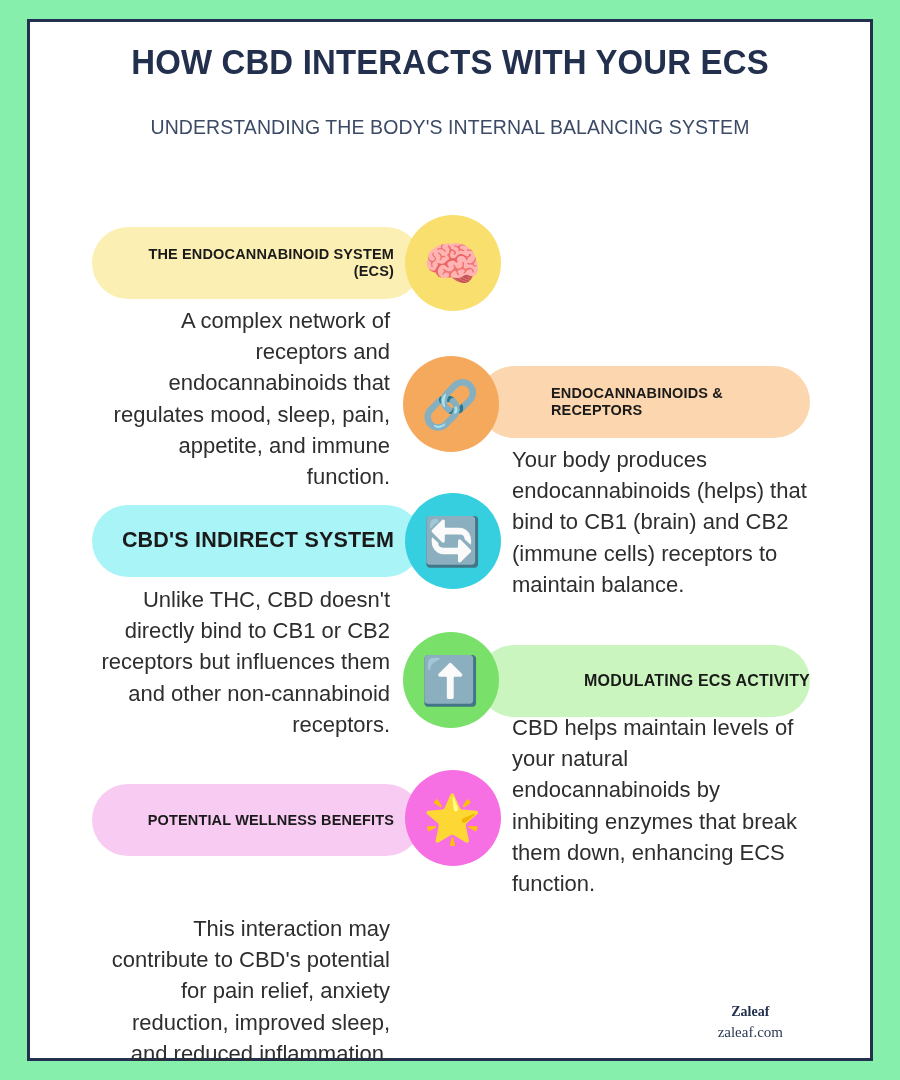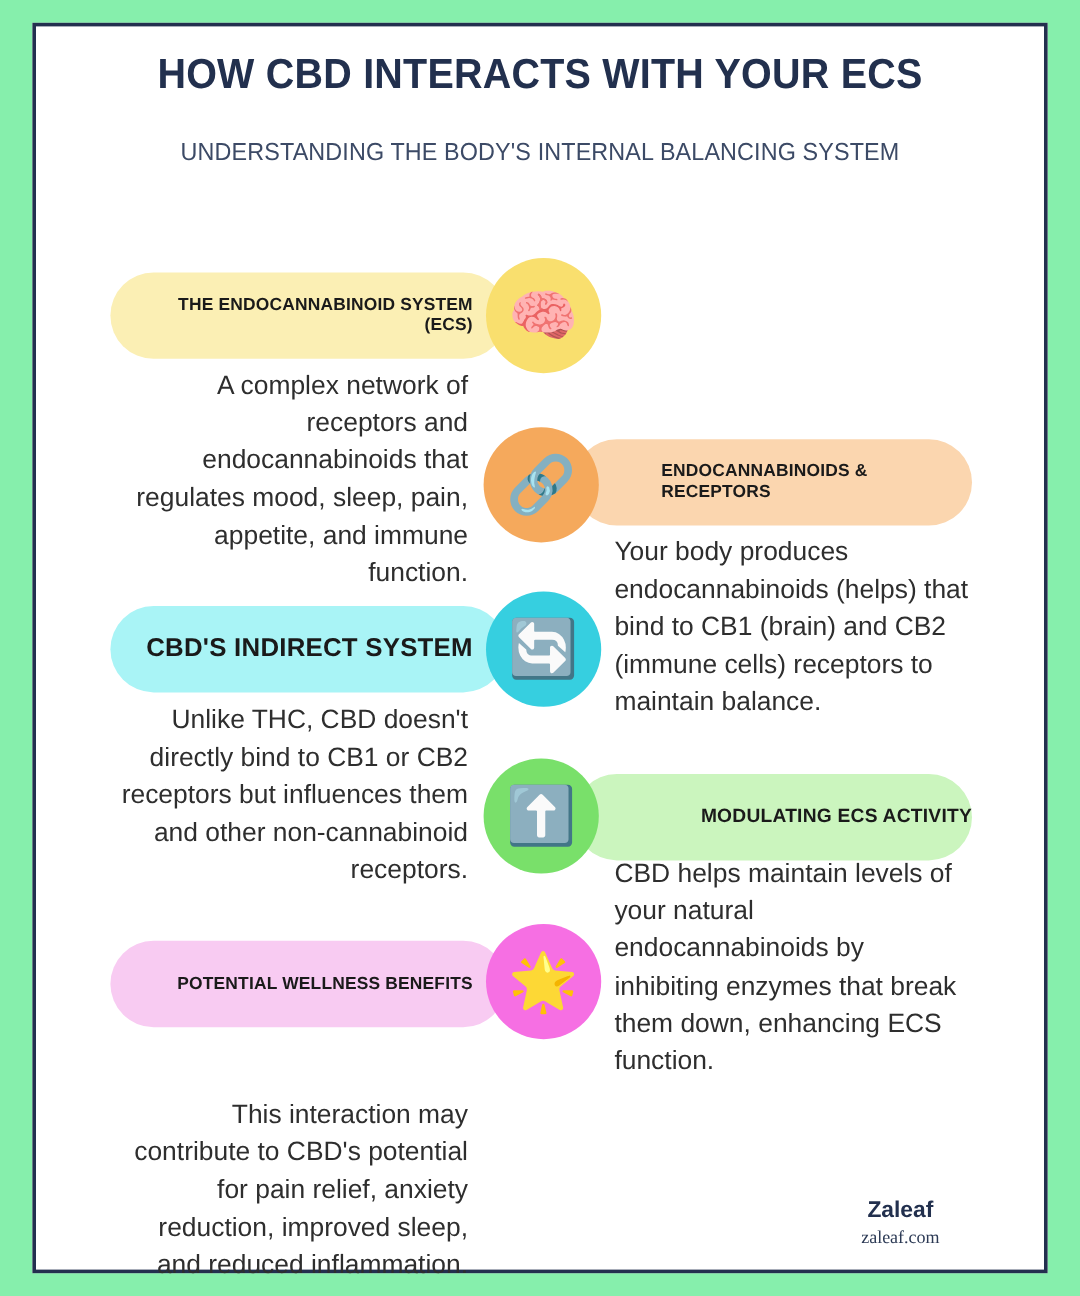--- a/index.html
+++ b/index.html
@@ -140,22 +140,22 @@
   
   .footer {
     position: absolute;
     right: 117px;
     bottom: 36px;
     text-align: center;
     line-height: 1.45;
   }
 
   .footer-brand {
-    font-family: Liberation Sans, sans-serif;
-    font-size: 19px;
+    font-family: Liberation Serif, serif;
+    font-size: 14px;
     font-weight: bold;
     color: #22304e;
   }
 
   .footer-url {
     font-family: Liberation Serif, serif;
     font-size: 15px;
     font-weight: normal;
     color: #2b3954;
   }

